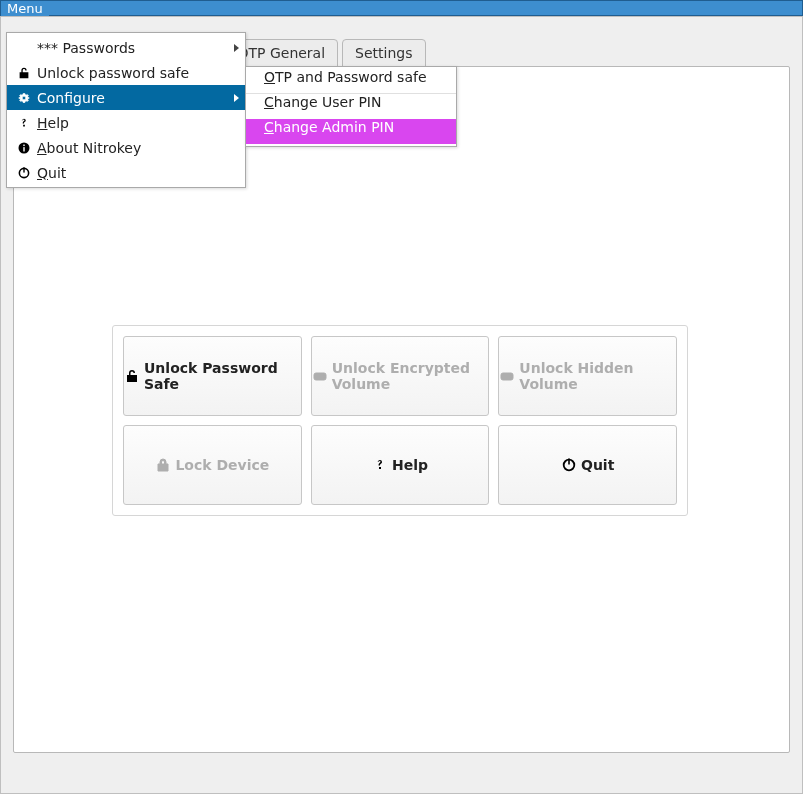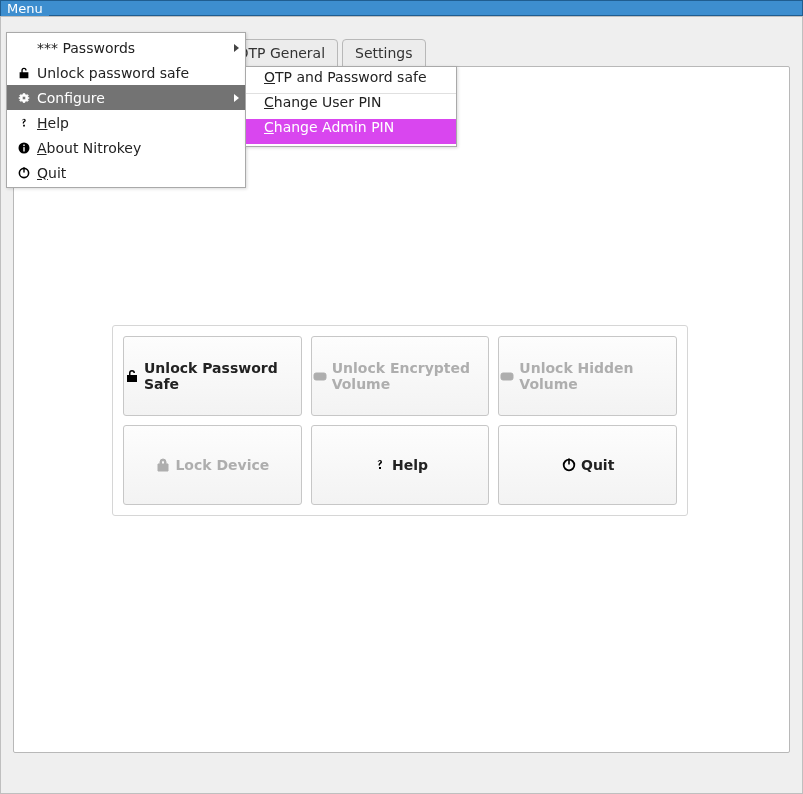--- a/index.html
+++ b/index.html
@@ -139,21 +139,21 @@
   .menuitem .lbl { flex: 1; }
   .menuitem .sub-arrow {
     position: absolute;
     right: 6px;
     width: 0; height: 0;
     border-top: 4px solid transparent;
     border-bottom: 4px solid transparent;
     border-left: 5px solid #444;
   }
   .menuitem.highlight {
-    background: #737373;
+    background: #0369a1;
     color: #fff;
   }
   .menuitem.highlight .sub-arrow { border-left-color:#fff; }
   .menuitem.highlight svg path,
   .menuitem.highlight svg circle,
   .menuitem.highlight svg rect { fill: #fff; stroke: #fff; }
   .menuitem .underline { text-decoration: underline; }
 
   
   .submenu {

